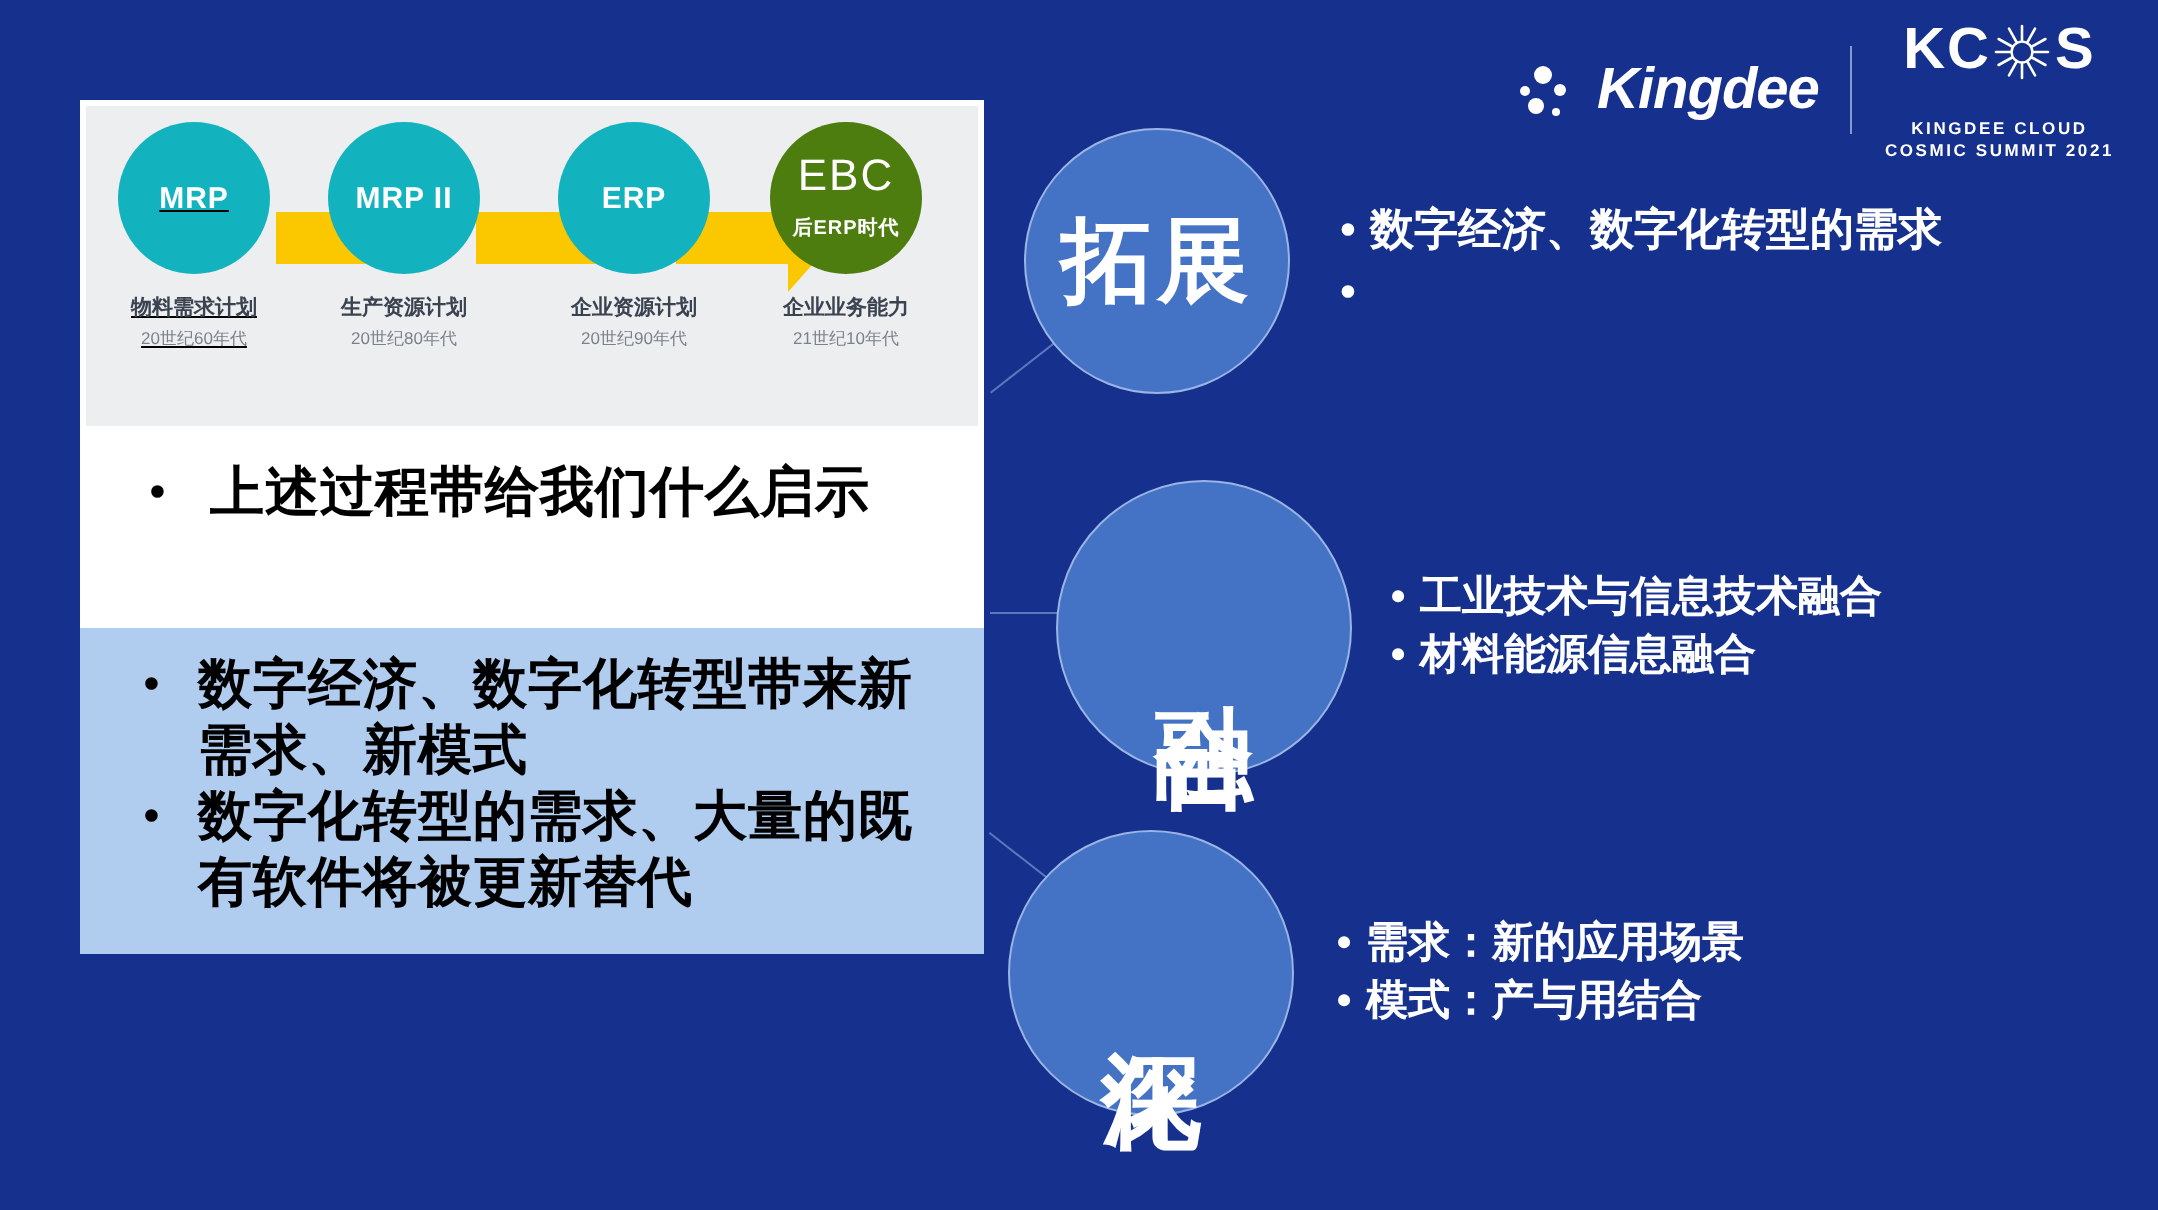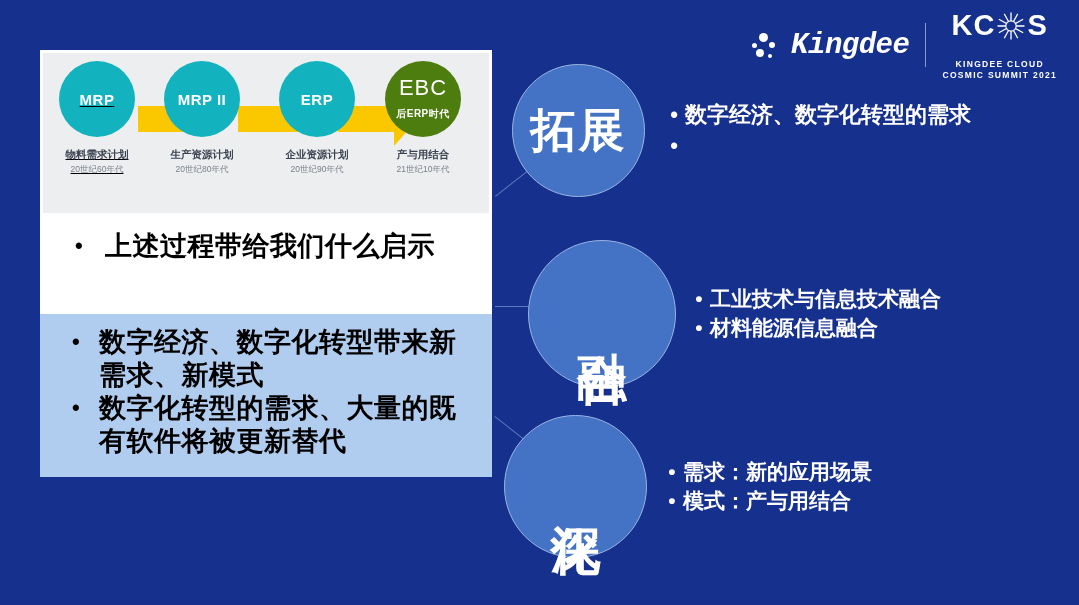--- a/index.html
+++ b/index.html
@@ -15,21 +15,21 @@
     overflow: hidden;
   }
 
   
   #brand {
     position: absolute;
     top: 18px; right: 22px;
     display: flex; align-items: center;
     height: 54px;
   }
-  .kd-logo { display: flex; align-items: center; gap: 9px; font-family: Liberation Mono, monospace; }
+  .kd-logo { display: flex; align-items: center; gap: 9px; }
   .kd-dots { position: relative; width: 30px; height: 28px; }
   .kd-dots i { position: absolute; background: #ffffff; border-radius: 50%; display: block; }
   .kd-dots i:nth-child(1) { width: 5px;  height: 5px;  left: 0px;  top: 12px; }
   .kd-dots i:nth-child(2) { width: 9px;  height: 9px;  left: 7px;  top: 2px; }
   .kd-dots i:nth-child(3) { width: 6px;  height: 6px;  left: 17px; top: 11px; }
   .kd-dots i:nth-child(4) { width: 8px;  height: 8px;  left: 4px;  top: 18px; }
   .kd-dots i:nth-child(5) { width: 4px;  height: 4px;  left: 16px; top: 23px; }
   .kd-word {
     color: #ffffff;
     font-size: 29px;
@@ -282,21 +282,21 @@
           </div>
           <div class="evo-cap">企业资源计划</div>
           <div class="evo-era">20世纪90年代</div>
         </div>
 
         <div class="evo-node" style="left:338px;">
           <div class="evo-circle gold">
             <span class="big">EBC</span>
             <span class="small">后ERP时代</span>
           </div>
-          <div class="evo-cap">产与用结合</div>
+          <div class="evo-cap">企业业务能力</div>
           <div class="evo-era">21世纪10年代</div>
         </div>
 
       </div>
     </div>
 
     <div id="q-box">
       <ul class="dark-list">
         <li>
           <span class="bul">•</span>

